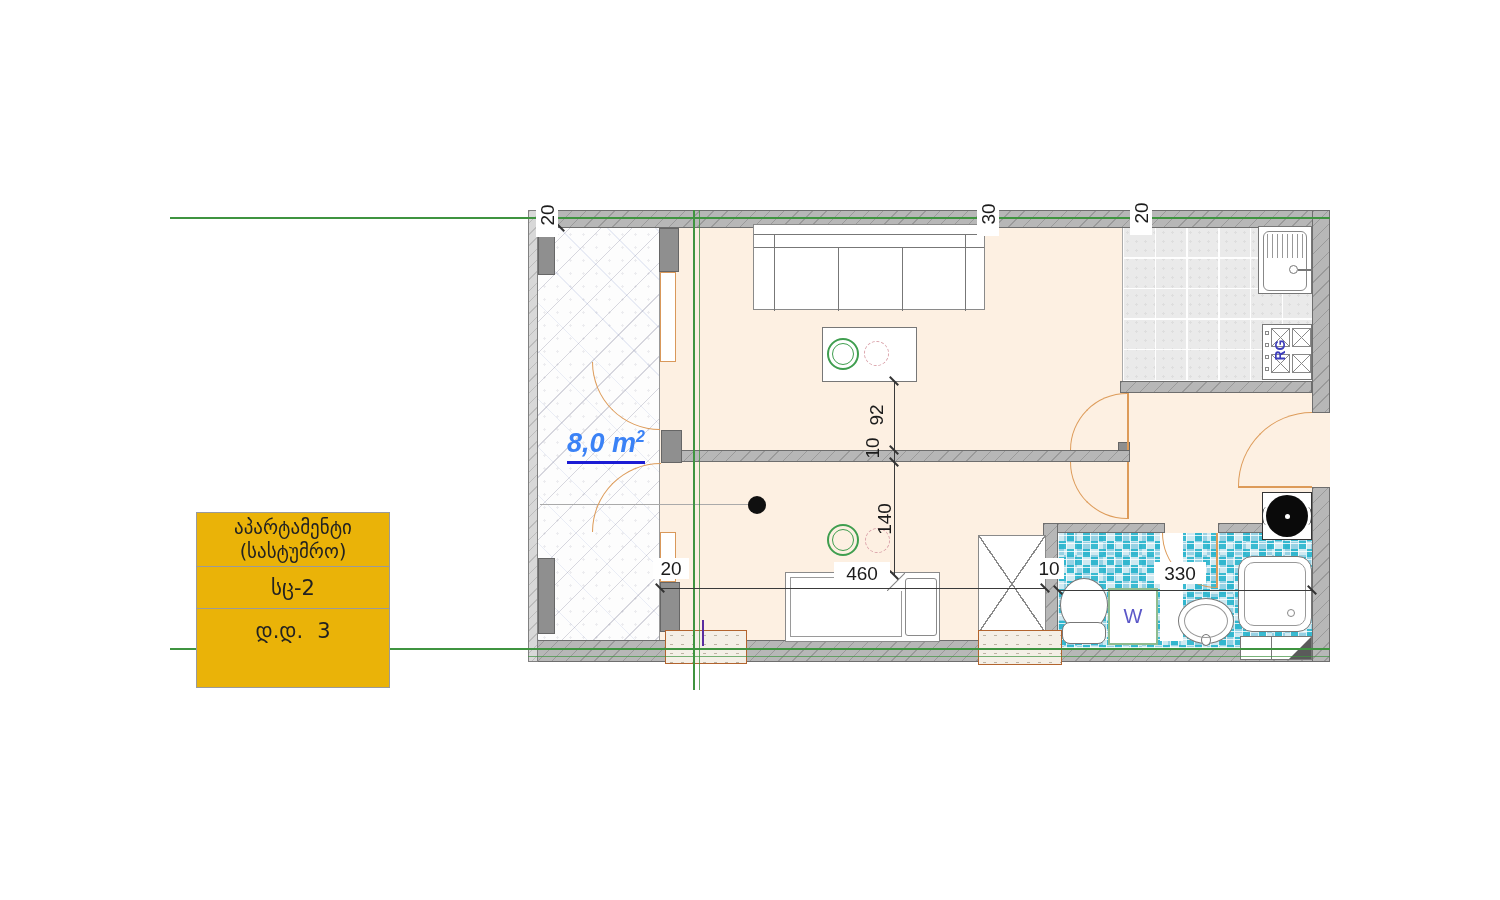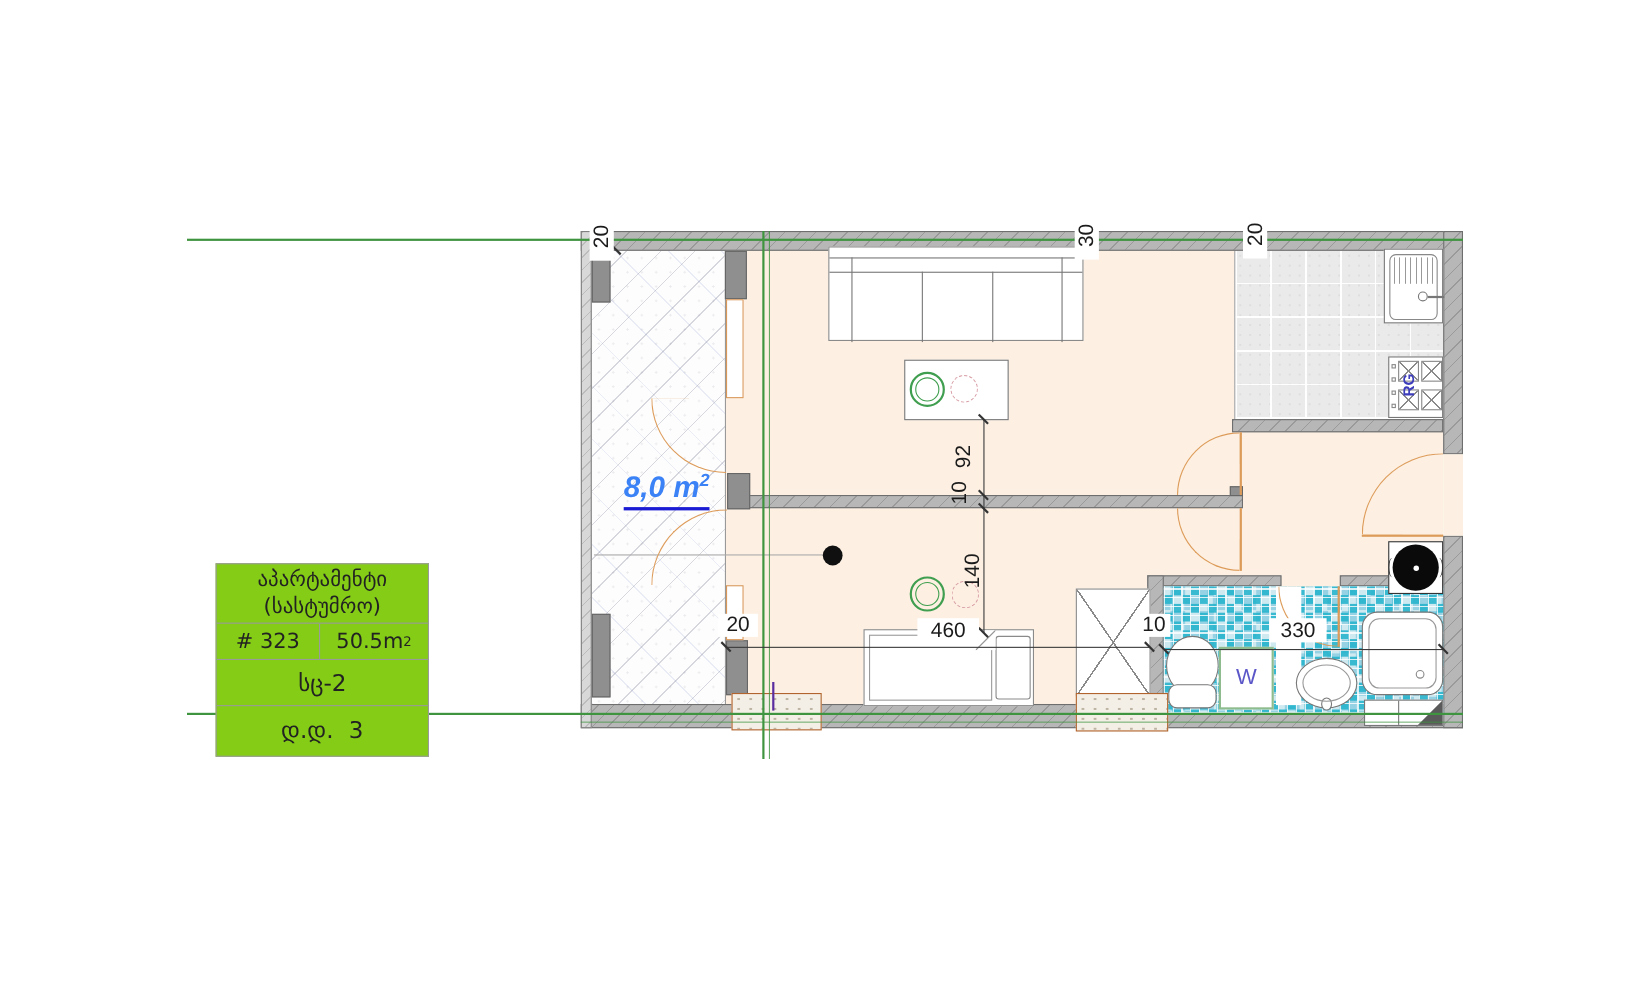--- a/index.html
+++ b/index.html
@@ -62,21 +62,21 @@
        align-items:center;justify-content:center;line-height:1;}
   .dim.bgw{background:#fff;}
   .rot{transform:rotate(-90deg);}
   .area-label{position:absolute;z-index:50;color:#3b82f6;font-weight:bold;font-style:italic;
        font-size:27px;border-bottom:3px solid #1b1bd4;padding-bottom:2px;}
   .pier{position:absolute;background:#f4efe6;border:1px solid #b2642e;z-index:25;
        background-image:radial-gradient(rgba(120,105,80,.45) 1px,transparent 1.2px);
        background-size:11px 9px;}
 
   
-  .tb{position:absolute;left:196px;top:512px;width:192px;height:174px;background:#84cc16;
+  .tb{position:absolute;left:196px;top:512px;width:192px;height:174px;background:#eab308;
       border:1px solid #9a9a9a;z-index:60;font-family:"DejaVu Sans",sans-serif;color:#222;}
   .tb-row{box-sizing:border-box;border-bottom:1px solid #9a9a9a;display:flex;
       align-items:center;justify-content:center;}
   .tb sup{font-size:12px;}
 </style>
 </head>
 <body>
 
 <div class="stage">
 
@@ -230,29 +230,20 @@
 
   <div class="area-label" style="left:567px;top:428px;">
     <span>8,0 m</span><sup style="font-size:16px;">2</sup>
   </div>
 
   <div class="tb">
     <div class="tb-row" style="height:54px;flex-direction:column;font-size:19px;line-height:1.25;">
       <span>აპარტამენტი</span>
       <span>(სასტუმრო)</span>
     </div>
-    <div class="tb-row" style="height:33px;padding:0;">
-      <div style="width:94px;height:100%;box-sizing:border-box;border-right:1px solid #9a9a9a;display:flex;align-items:center;justify-content:center;font-size:19px;">
-        <span># 323</span>
-      </div>
-      <div style="flex:1;height:100%;display:flex;align-items:center;justify-content:center;font-size:19px;">
-        <span>50.5m</span>
-          <sup>2</sup>
-      </div>
-    </div>
     <div class="tb-row" style="height:42px;font-size:21px;">
       <span>სც-2</span>
     </div>
     <div class="tb-row" style="height:43px;font-size:21px;border-bottom:none;">
       <span>დ.დ.</span>
       <span style="margin-left:14px;">3</span>
     </div>
   </div>
 
 </div>

